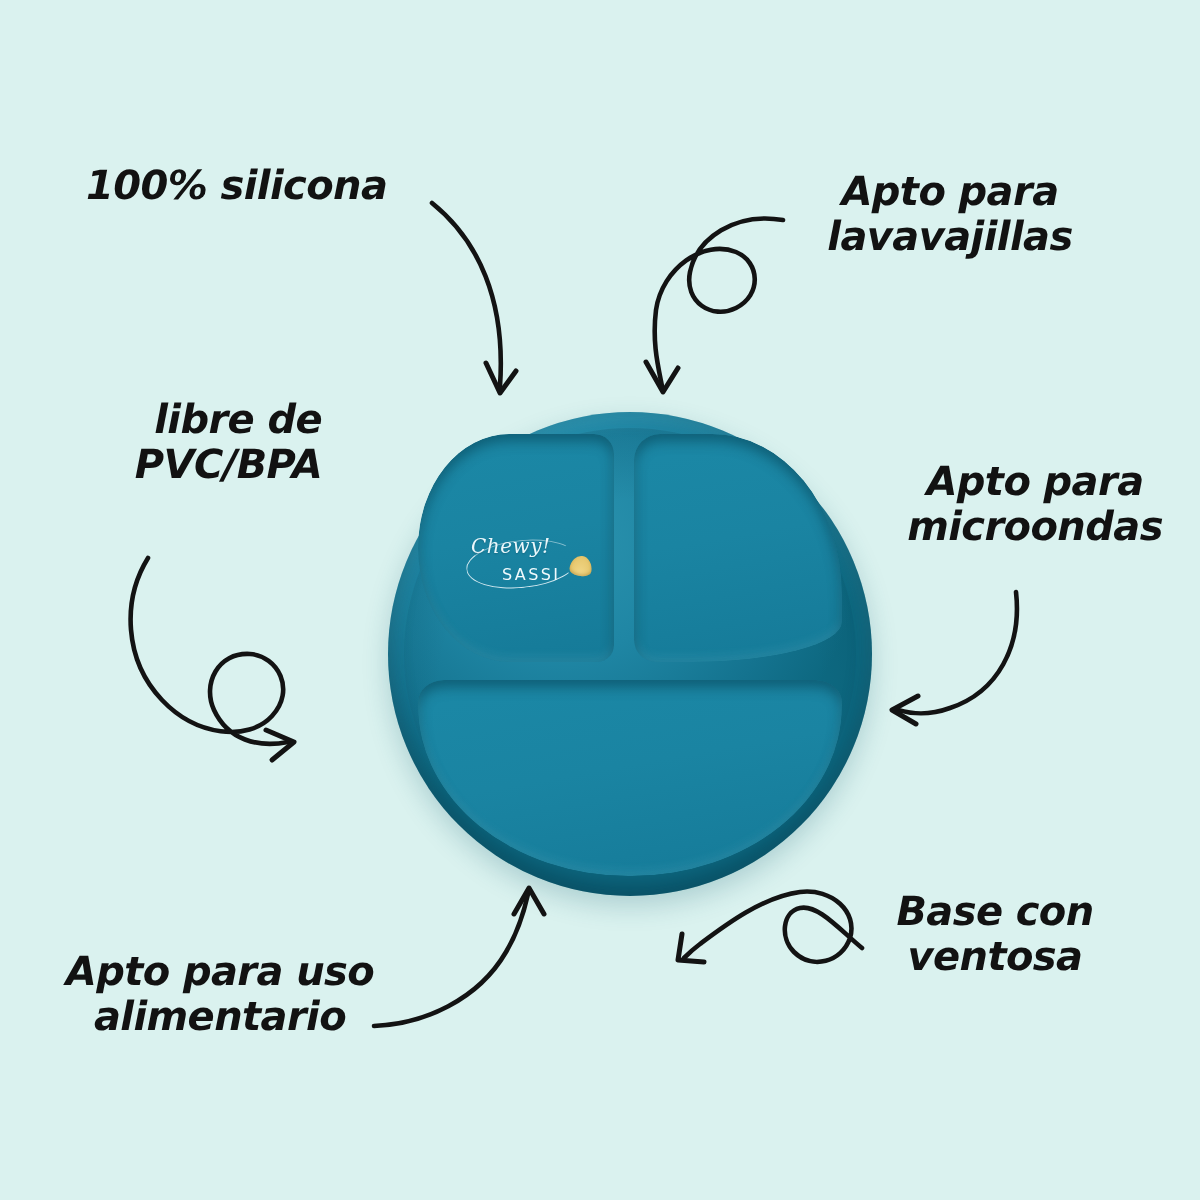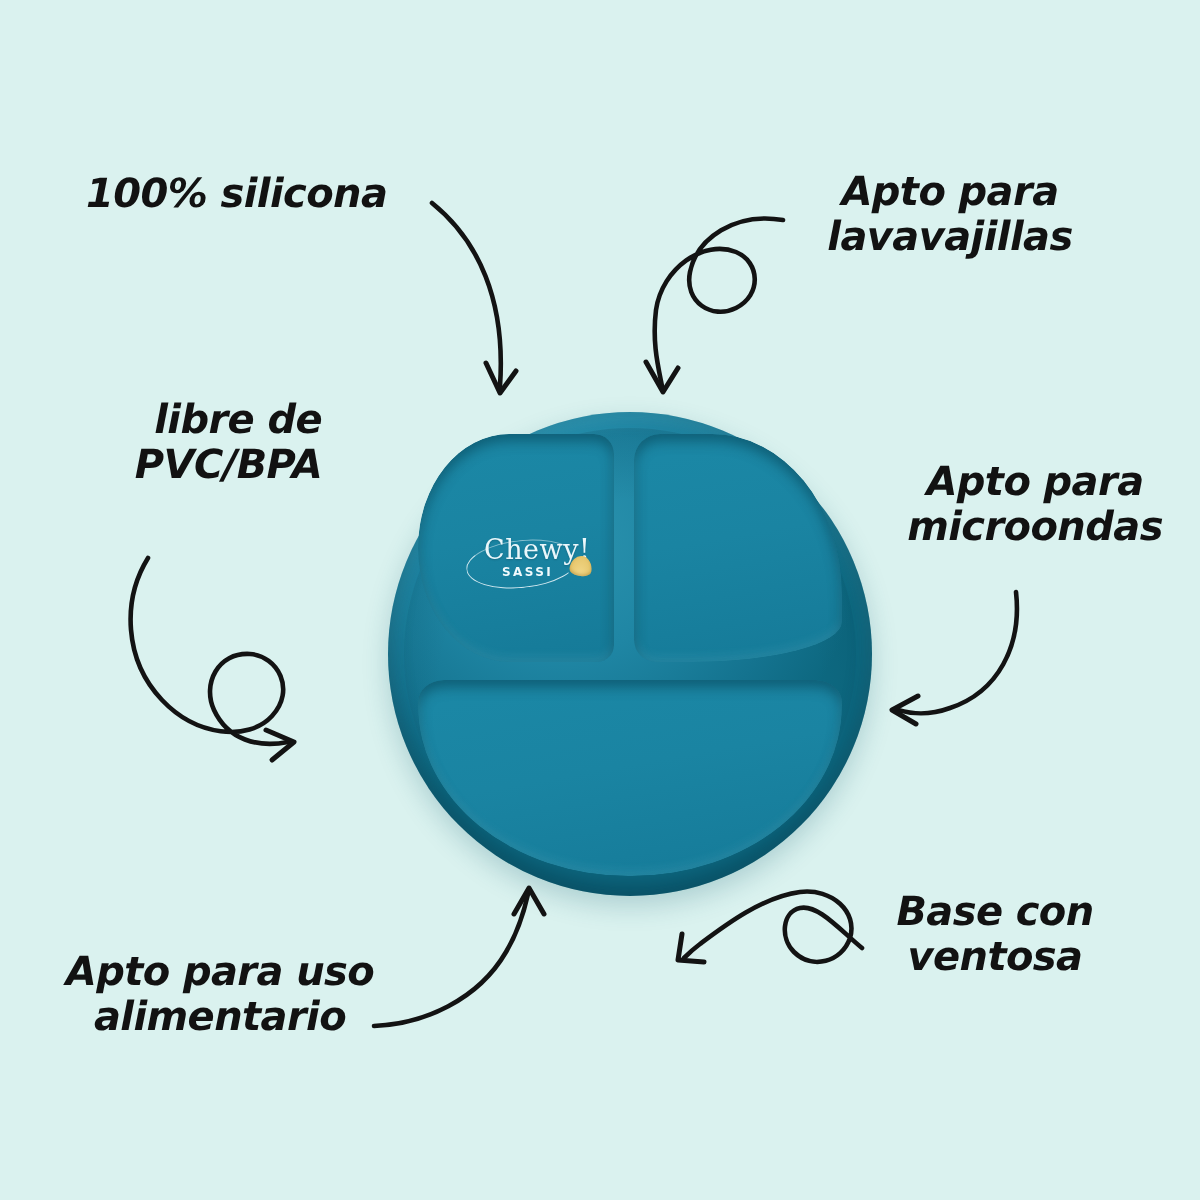--- a/index.html
+++ b/index.html
@@ -28,21 +28,21 @@
     font-weight: 700;
     font-style: italic;
     font-size: 40px;
     line-height: 1.13;
     letter-spacing: -0.6px;
     white-space: pre-line;
     text-rendering: geometricPrecision;
   }
   .feature-label.align-left  { text-align: left; }
 
-  #label-silicona    { left: 86px;  top: 172px; width: 360px; }
+  #label-silicona    { left: 86px;  top: 164px; width: 360px; }
   #label-lavavajillas{ left: 800px; top: 170px; width: 300px; text-align: center; }
   #label-pvc         { left: 62px;  top: 398px; width: 260px; text-align: right; }
   #label-microondas  { left: 890px; top: 460px; width: 290px; text-align: center; }
   #label-alimentario { left: 40px;  top: 950px; width: 360px; text-align: center; }
   #label-ventosa     { left: 870px; top: 890px; width: 250px; text-align: center; }
 
   
   #arrow-layer {
     position: absolute;
     left: 0; top: 0;
@@ -156,35 +156,36 @@
   
   #brand-logo {
     position: absolute;
     left: 52px;
     top: 100px;
     width: 130px;
     height: 62px;
   }
   .brand-script {
     position: absolute;
-    left: 14px;
+    left: 1px;
     top: 0;
     font-family: "DejaVu Serif", serif;
-    font-size: 27px;
+    font-style: italic;
+    font-size: 20px;
     color: #eaf7fb;
     letter-spacing: 0.5px;
     text-shadow: 0 1px 2px rgba(0,0,0,0.18);
   }
   .brand-sub {
     position: absolute;
     left: 32px;
     top: 31px;
     font-family: "DejaVu Sans", sans-serif;
-    font-size: 12px;
-    font-weight: 700;
+    font-size: 16px;
+    font-weight: 400;
     letter-spacing: 2.4px;
     color: #f0fafd;
   }
   .brand-swoosh {
     position: absolute;
     left: -4px;
     top: 6px;
     width: 110px;
     height: 46px;
     border: 1.6px solid rgba(240,250,253,0.85);

